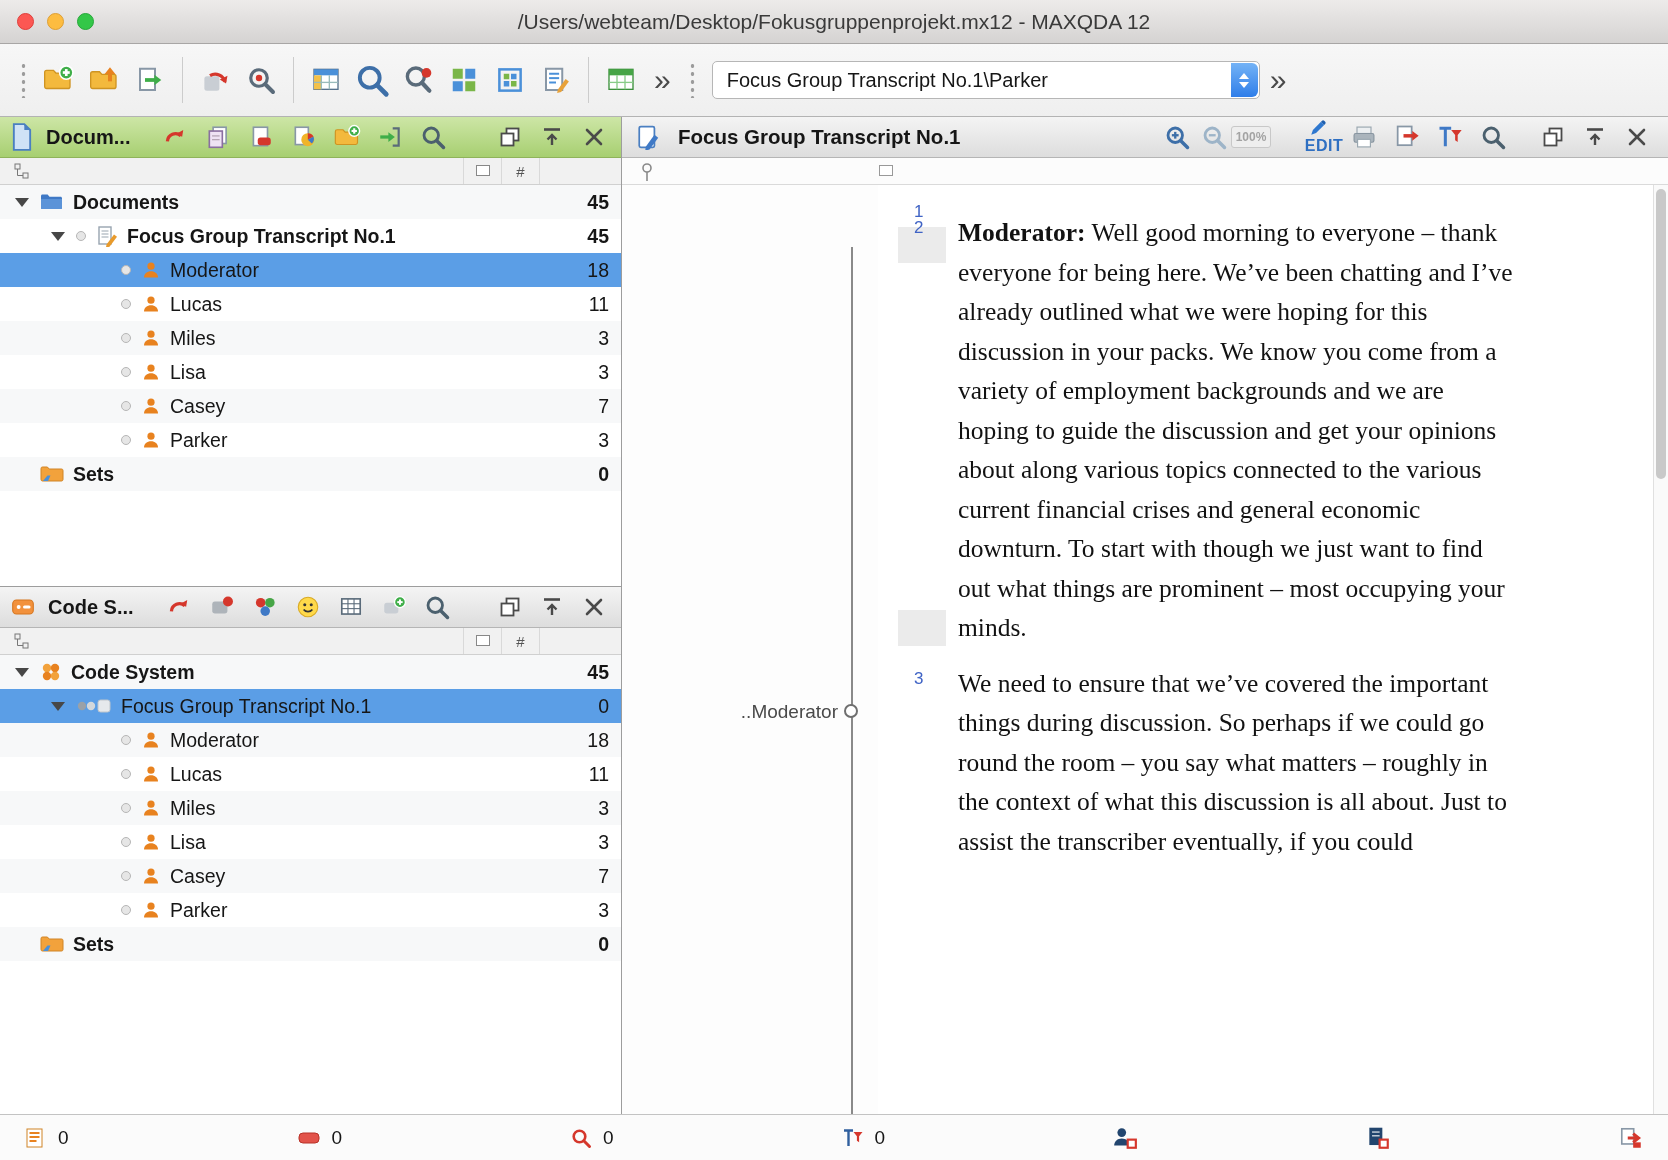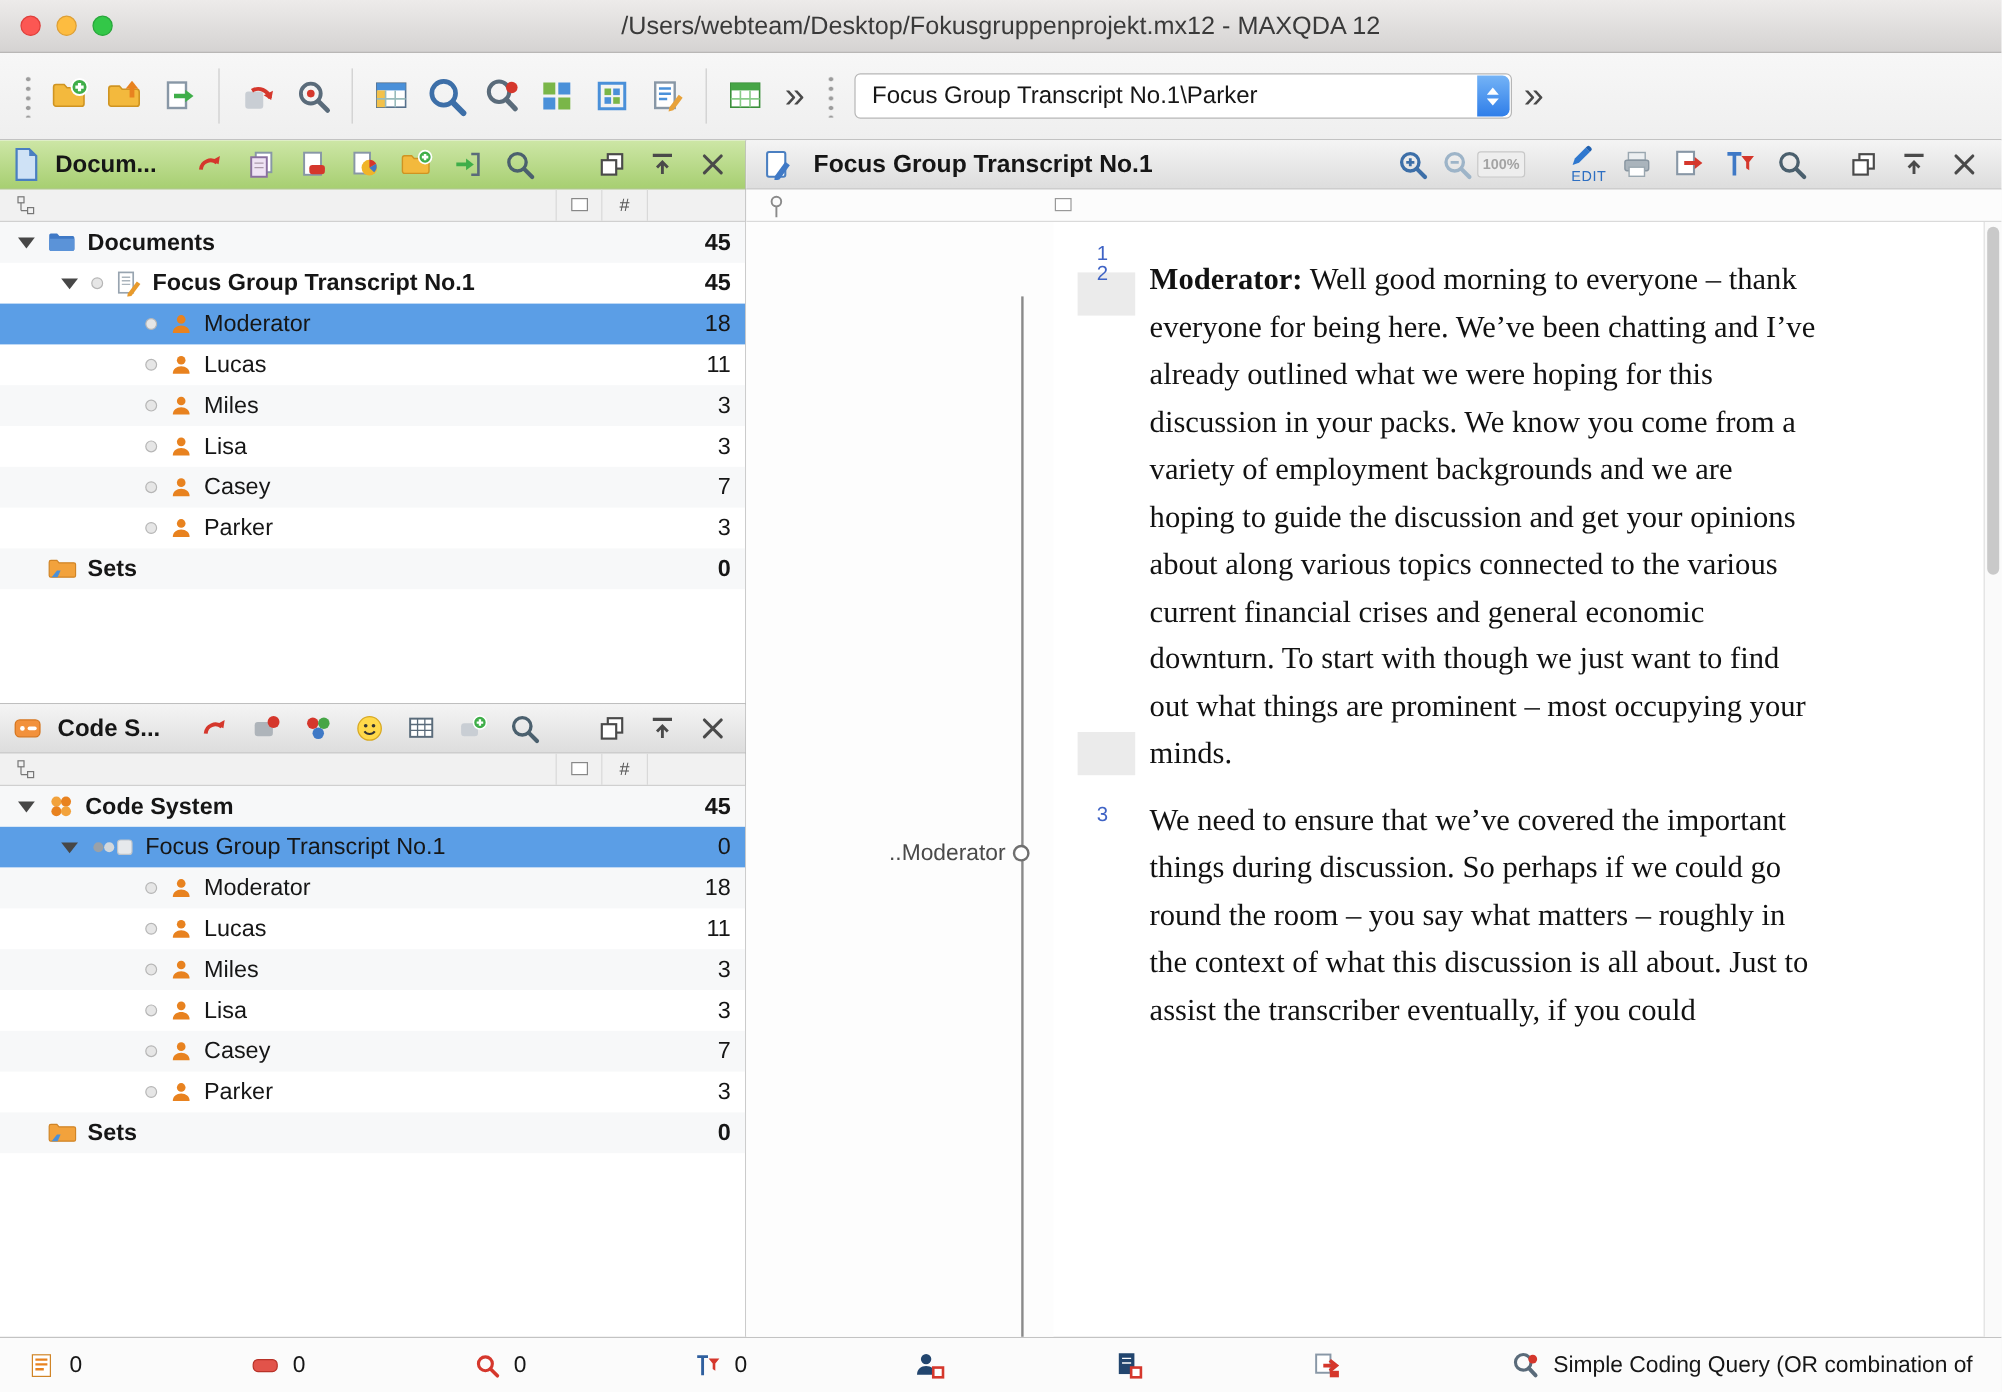--- a/index.html
+++ b/index.html
@@ -81,21 +81,21 @@
 
   
   .right-col { flex:1; display:flex; flex-direction:column; min-width:0; background:#fff; }
   .browser-header { flex:0 0 41px; background:linear-gradient(#f4f4f4,#dddddd); border-bottom:1px solid #b5b5b5;
                     display:flex; align-items:center; padding:0 14px; }
   .browser-title { font-weight:bold; font-size:20.5px; margin-left:16px; white-space:nowrap; }
   .bh-zoom { display:flex; align-items:center; gap:3px; margin-left:auto; }
   .bh-main { display:flex; align-items:center; gap:9px; margin-left:30px; }
   .bh-controls { display:flex; align-items:center; gap:8px; margin-left:26px; }
   .editbtn { display:flex; flex-direction:column; align-items:center; justify-content:center; width:40px; height:36px; }
-  .editbtn .editlabel { font-size:12px; font-weight:normal; color:#2e6fc2; letter-spacing:.5px;padding-left:12px; }
+  .editbtn .editlabel { font-size:16px; font-weight:bold; color:#2e6fc2; letter-spacing:.5px;padding-left:12px; }
   .zoom100 { font-size:12px; font-weight:bold; color:#a3a3a3; border:1px solid #c8c8c8; border-radius:3px; padding:3px 4px; background:#eee; }
 
   .browser-ruler { flex:0 0 27px; border-bottom:1px solid #dadada; background:#fcfcfc; position:relative; }
   .ruler-anchor { position:absolute; left:18px; top:4px; }
   .ruler-memocol { position:absolute; left:256px; top:6px; }
 
   .browser-body { flex:1; display:flex; min-height:0; background:#fff; }
   .coding-margin { flex:0 0 256px; position:relative; background:#fdfdfd; }
   .code-line { position:absolute; left:229px; top:62px; bottom:0; width:2px; background:#8a8a8a; }
   .code-anchor { position:absolute; left:222px; top:519px; width:14px; height:14px; border:2px solid #6f6f6f;
@@ -830,23 +830,15 @@
           <rect x="13.5" y="13.5" width="7.5" height="7.5" fill="#fff" stroke="#d5372c" stroke-width="2"></rect>
         </svg>
     </div>
     <div class="sb-group">
       <svg width="26" height="26" viewBox="0 0 24 24">
           <rect x="3.5" y="3.5" width="11" height="14" fill="#fff" stroke="#8897a6" stroke-width="1.5"></rect>
           <path d="M9 12h8M14 8l5 4-5 4" fill="none" stroke="#d5372c" stroke-width="2.8"></path>
           <rect x="14" y="16" width="7" height="5" fill="#d5372c"></rect>
         </svg>
     </div>
-    <div class="sb-group">
-      <svg width="26" height="26" viewBox="0 0 24 24">
-          <circle cx="10.5" cy="9.5" r="6" fill="none" stroke="#5a6b7a" stroke-width="2.4"></circle>
-          <line x1="14.8" y1="14" x2="20" y2="19.5" stroke="#5a6b7a" stroke-width="3" stroke-linecap="round"></line>
-          <circle cx="17.8" cy="7" r="3.4" fill="#d5372c"></circle>
-        </svg>
-      <span class="query-label">Simple Coding Query (OR combination of</span>
-    </div>
   </div>
 
 </div>
 
 </body></html>

